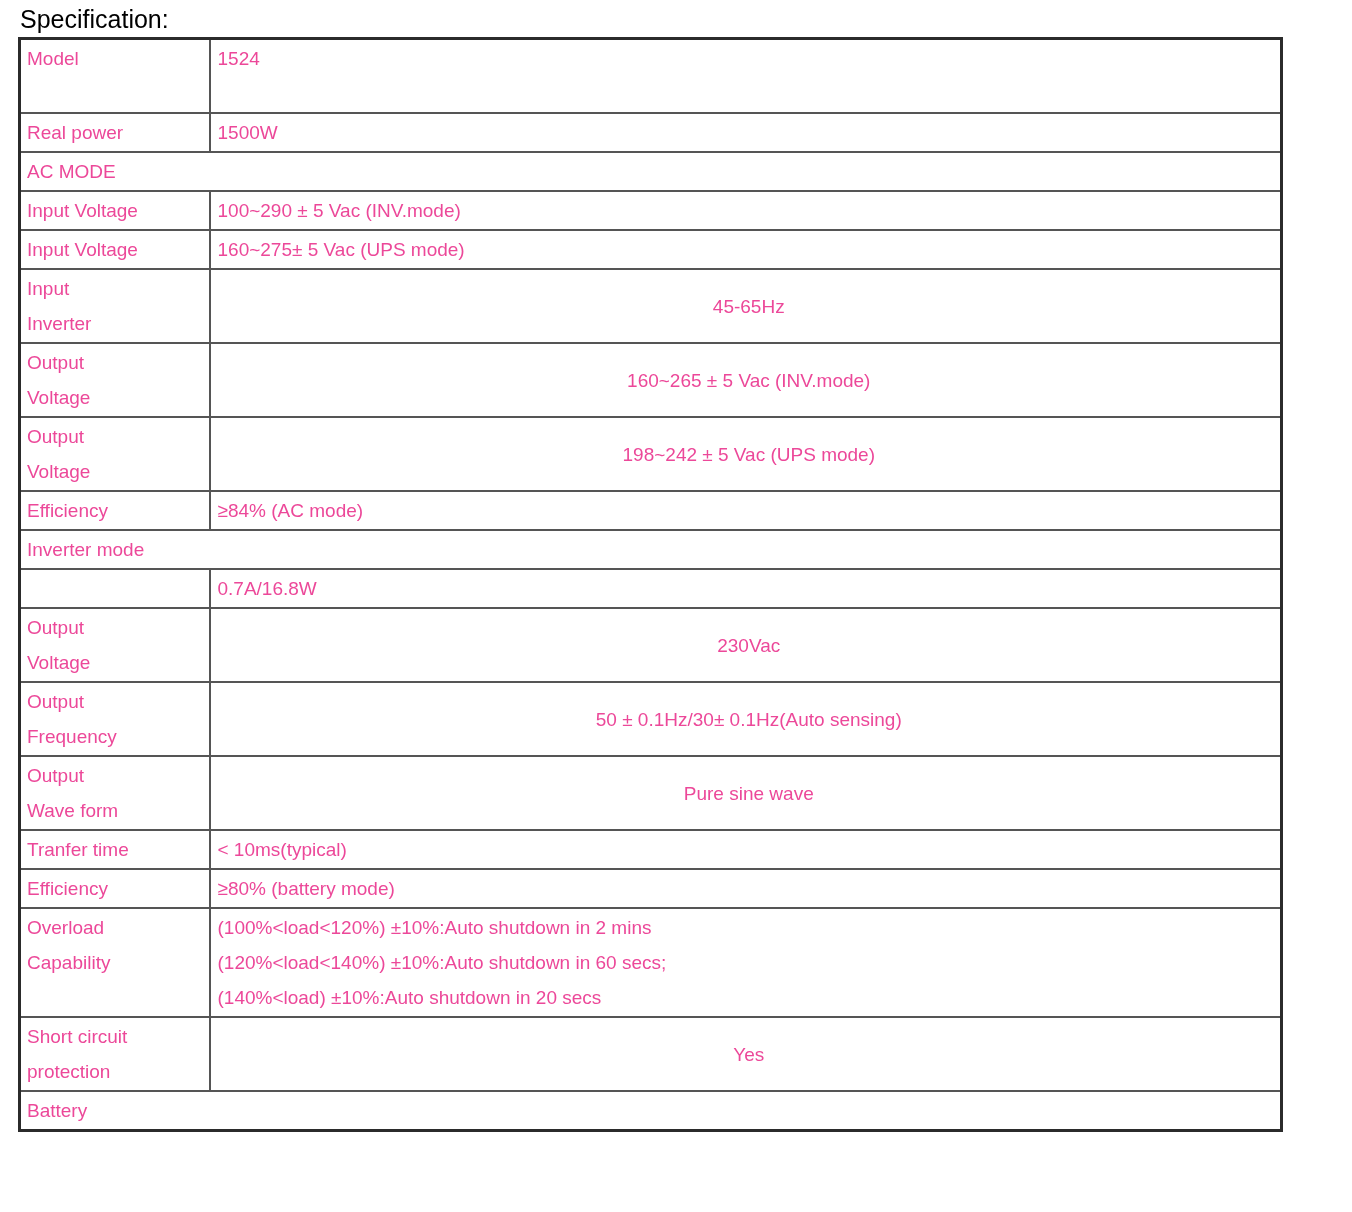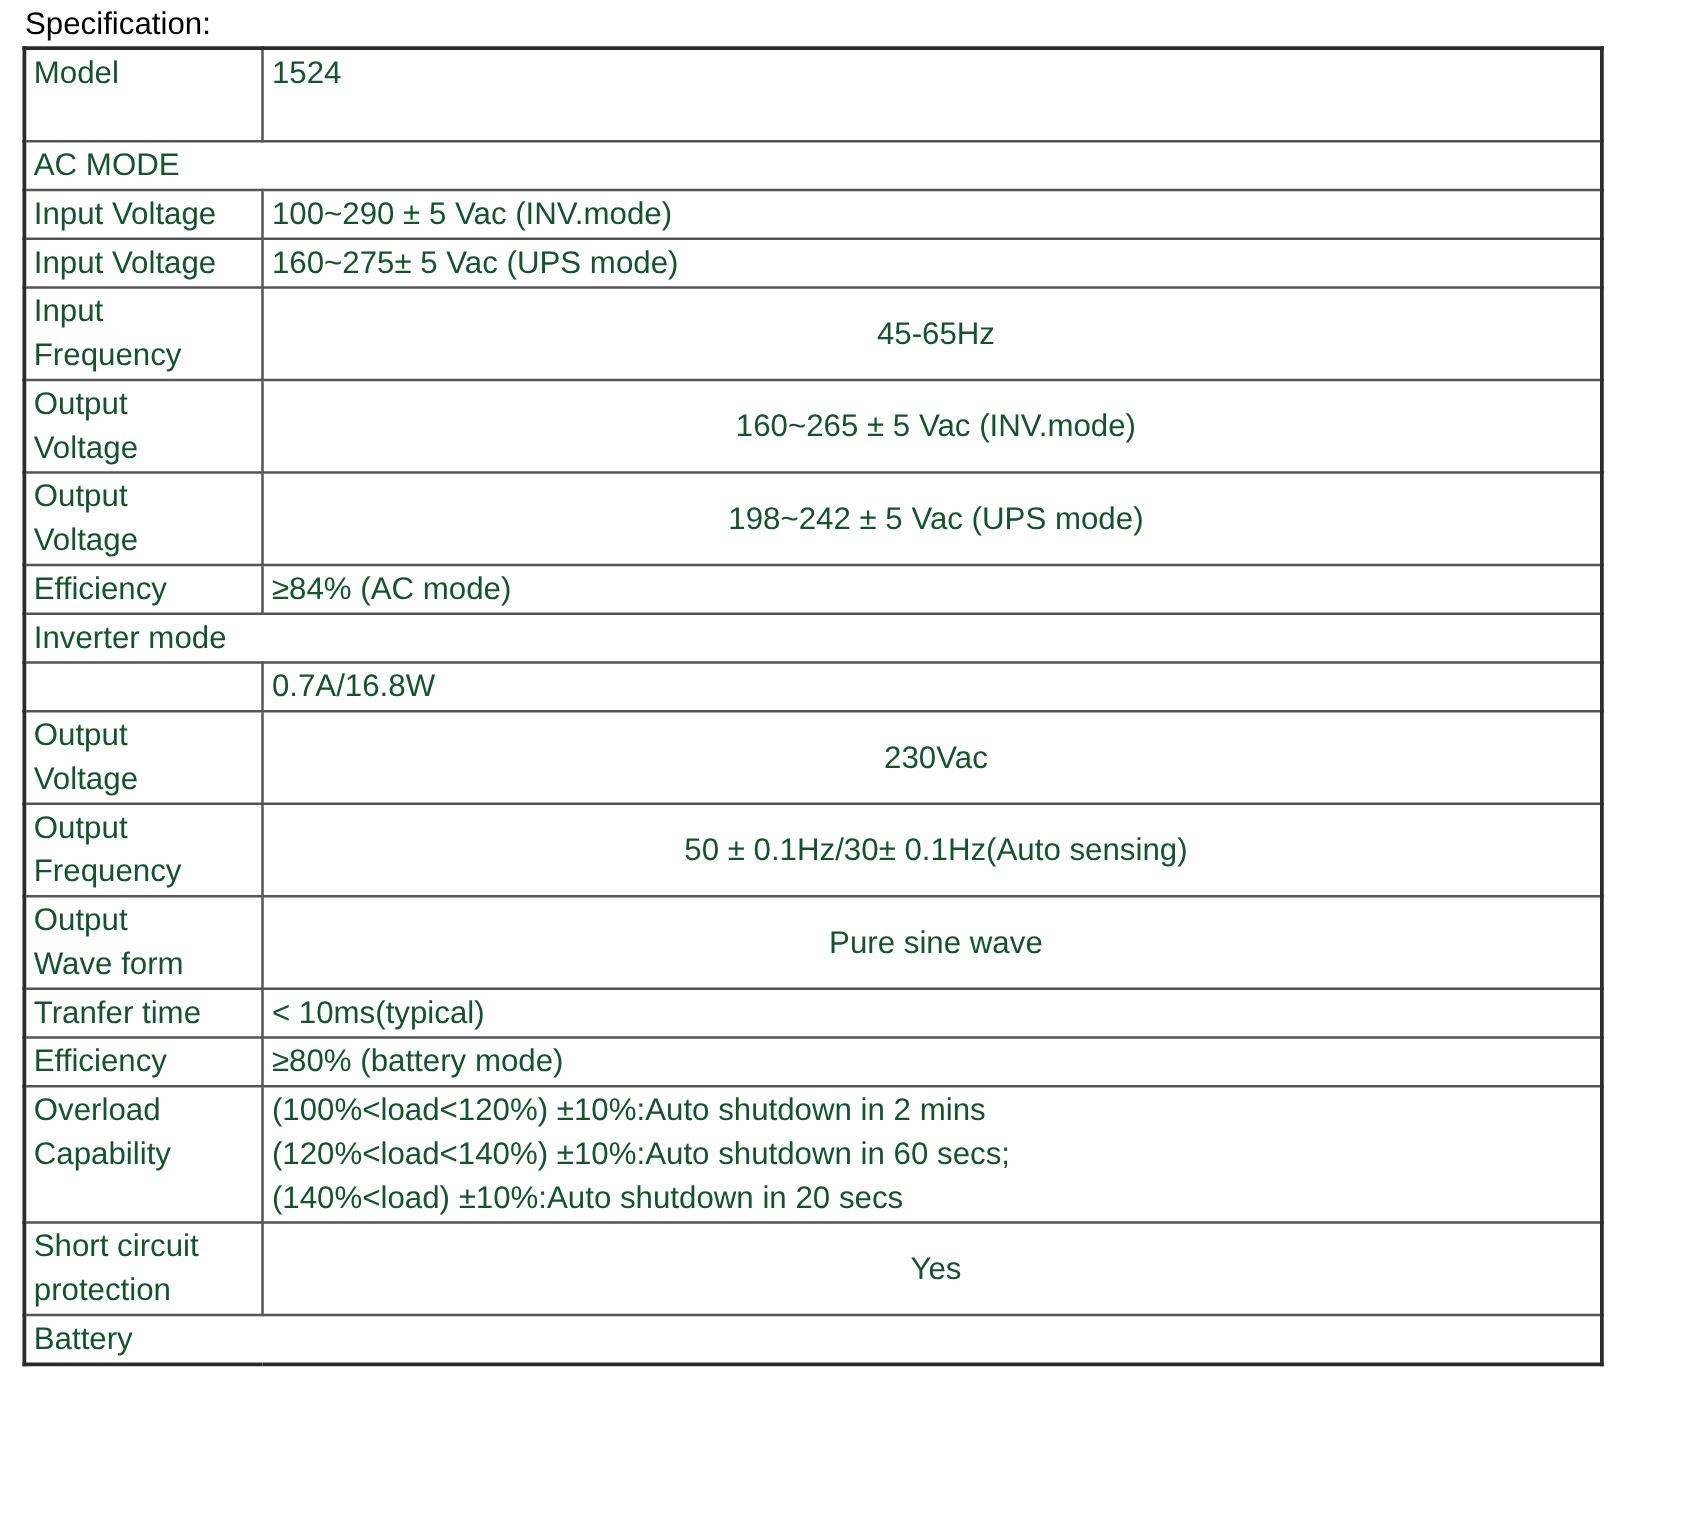--- a/index.html
+++ b/index.html
@@ -38,23 +38,23 @@
     border: 3px solid #2b2b2b;
   }
 
   .spec-table col.col-label { width: 190px; }
   .spec-table col.col-value { width: 1072px; }
 
   .spec-table td {
     border: 2px solid #555555;
     padding: 0;
     vertical-align: top;
-    font-size: 25px;
+    font-size: 19px;
     line-height: 35px;
-    color: #14532d;
+    color: #ec4899;
     margin-left: 20px;
   }
 
   .cell-label {
     padding: 1px 0 1px 6px;
     white-space: pre-line;
   }
 
   .cell-value {
     padding: 1px 0 1px 7px;
@@ -97,20 +97,28 @@
         <tr>
           <td>
             <div class="cell-label">Model</div>
             <span class="spacer-line"></span>
           </td>
           <td>
             <div class="cell-value">1524</div>
           </td>
         </tr>
         <tr>
+          <td>
+            <div class="cell-label">Real power</div>
+          </td>
+          <td>
+            <div class="cell-value">1500W</div>
+          </td>
+        </tr>
+        <tr>
           <td colspan="2" class="span-row">
             <div class="cell-label">AC MODE</div>
           </td>
         </tr>
         <tr>
           <td>
             <div class="cell-label">Input Voltage</div>
           </td>
           <td>
             <div class="cell-value">100~290 ± 5 Vac (INV.mode)</div>
@@ -120,21 +128,21 @@
           <td>
             <div class="cell-label">Input Voltage</div>
           </td>
           <td>
             <div class="cell-value">160~275± 5 Vac (UPS mode)</div>
           </td>
         </tr>
         <tr>
           <td>
             <div class="cell-label">Input
-Frequency</div>
+Inverter</div>
           </td>
           <td class="v-mid">
             <div class="cell-value">45-65Hz</div>
           </td>
         </tr>
         <tr>
           <td>
             <div class="cell-label">Output
 Voltage</div>
           </td>

